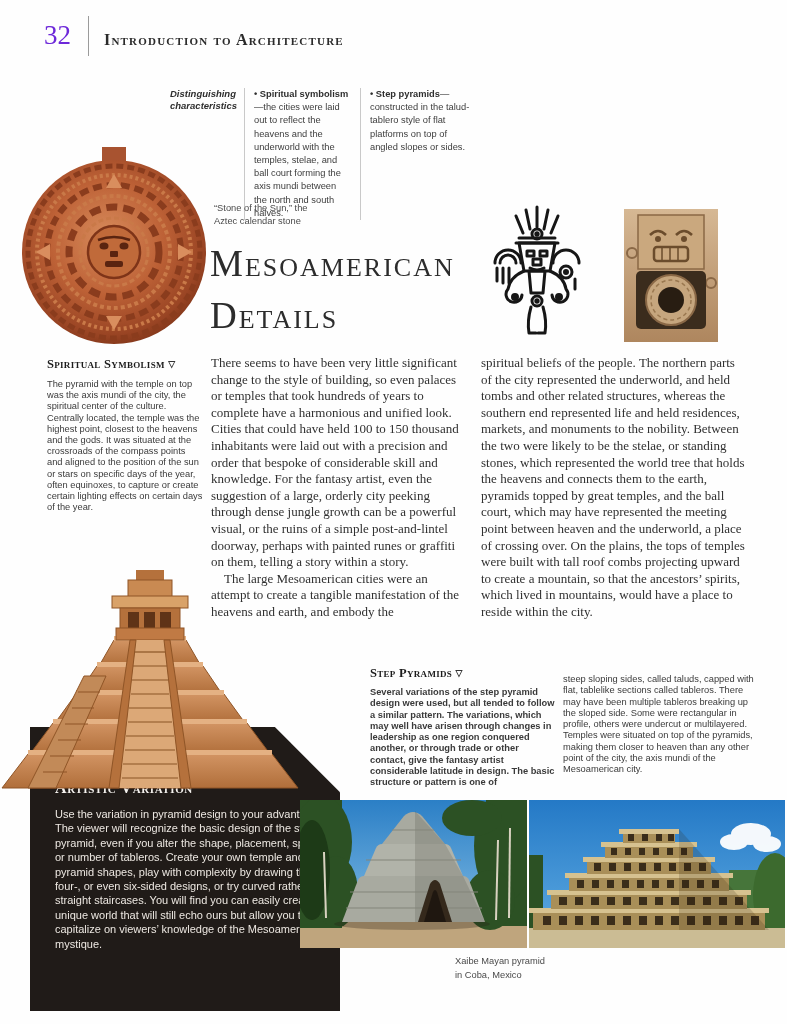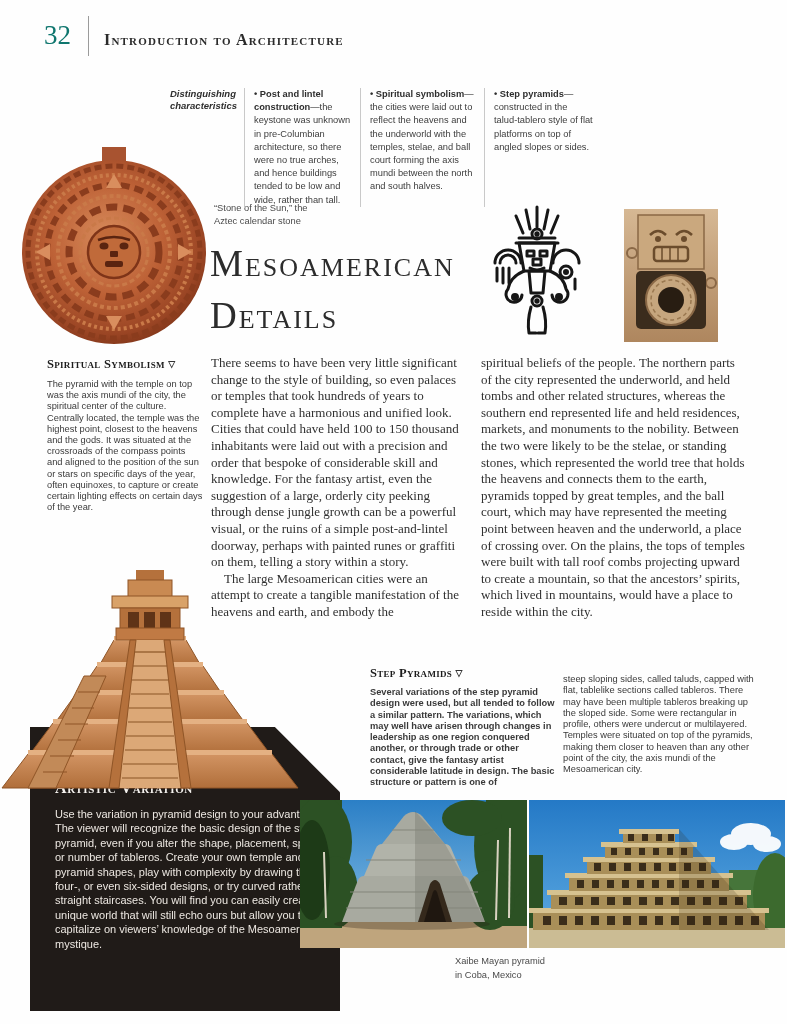--- a/index.html
+++ b/index.html
@@ -2,21 +2,21 @@
 <html><head>
 <meta charset="utf-8">
 <style>
   html,body{margin:0;padding:0;background:#e8e8e8;}
   .page{position:relative;width:787px;height:1024px;background:#fefefe;margin:0 auto;overflow:hidden;
         font-family:"Liberation Serif",serif;color:#2f2f2f;}
   .sans{font-family:"Liberation Sans",sans-serif;}
   .abs{position:absolute;}
 
   
-  .page-number{left:44px;top:20px;font-size:27px;color:#0f766e;}
+  .page-number{left:44px;top:20px;font-size:27px;color:#6d28d9;}
   .header-rule{left:88px;top:16px;width:1px;height:40px;background:#9b9b9b;}
   .header-title{left:104px;top:31px;font-size:16px;font-weight:bold;font-variant:small-caps;
                 letter-spacing:1.2px;color:#2b2b2b;}
 
   
   .char-block{left:170px;top:88px;display:grid;grid-template-columns:74px 116px 124px 118px 118px;
               min-height:110px;}
   .char-label{font-size:9.5px;font-weight:bold;line-height:1.3;color:#2e2e2e;padding-right:6px;font-style:italic;}
   .char-cell{border-left:1px solid #c9c9c9;padding:0 9px;}
   .char-item{font-size:9.3px;line-height:1.42;color:#3d3d3d;}
@@ -69,23 +69,20 @@
 <body>
 
 <div class="page">
 
   <div class="abs page-number">32</div>
   <div class="abs header-rule"></div>
   <div class="abs header-title">Introduction to Architecture</div>
 
   <div class="abs char-block">
     <div class="char-label sans">Distinguishing characteristics</div>
-    <div class="char-cell">
-      <div class="char-item sans"><span class="char-lead">• Post and lintel construction</span><span>—the keystone was unknown in pre-Columbian architecture, so there were no true arches, and hence buildings tended to be low and wide, rather than tall.</span></div>
-    </div>
     <div class="char-cell">
       <div class="char-item sans"><span class="char-lead">• Spiritual symbolism</span><span>—the cities were laid out to reflect the heavens and the underworld with the temples, stelae, and ball court forming the axis mundi between the north and south halves.</span></div>
     </div>
     <div class="char-cell">
       <div class="char-item sans"><span class="char-lead">• Step pyramids</span><span>—constructed in the talud-tablero style of flat platforms on top of angled slopes or sides.</span></div>
     </div>
   </div>
 
   <div class="abs stone">
     <svg viewBox="0 0 186 203">

